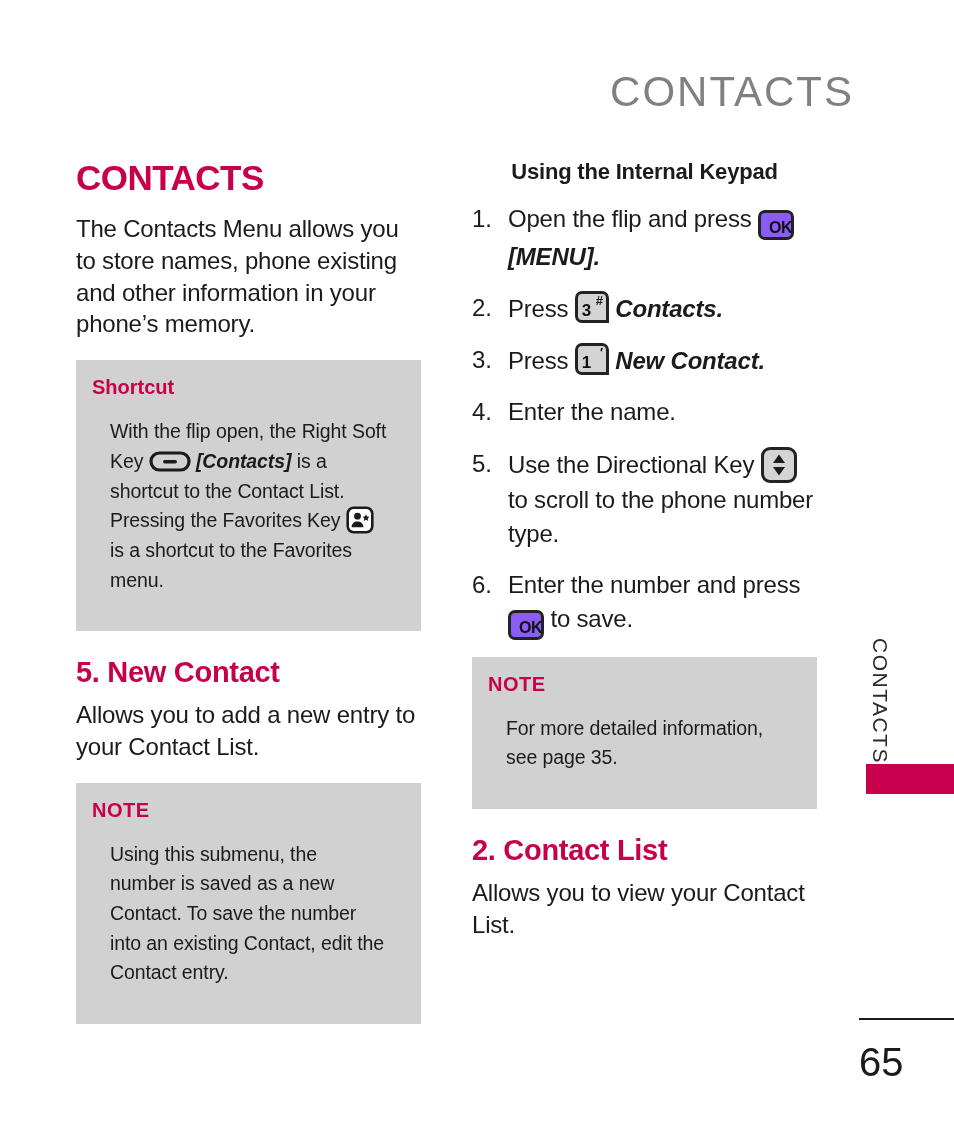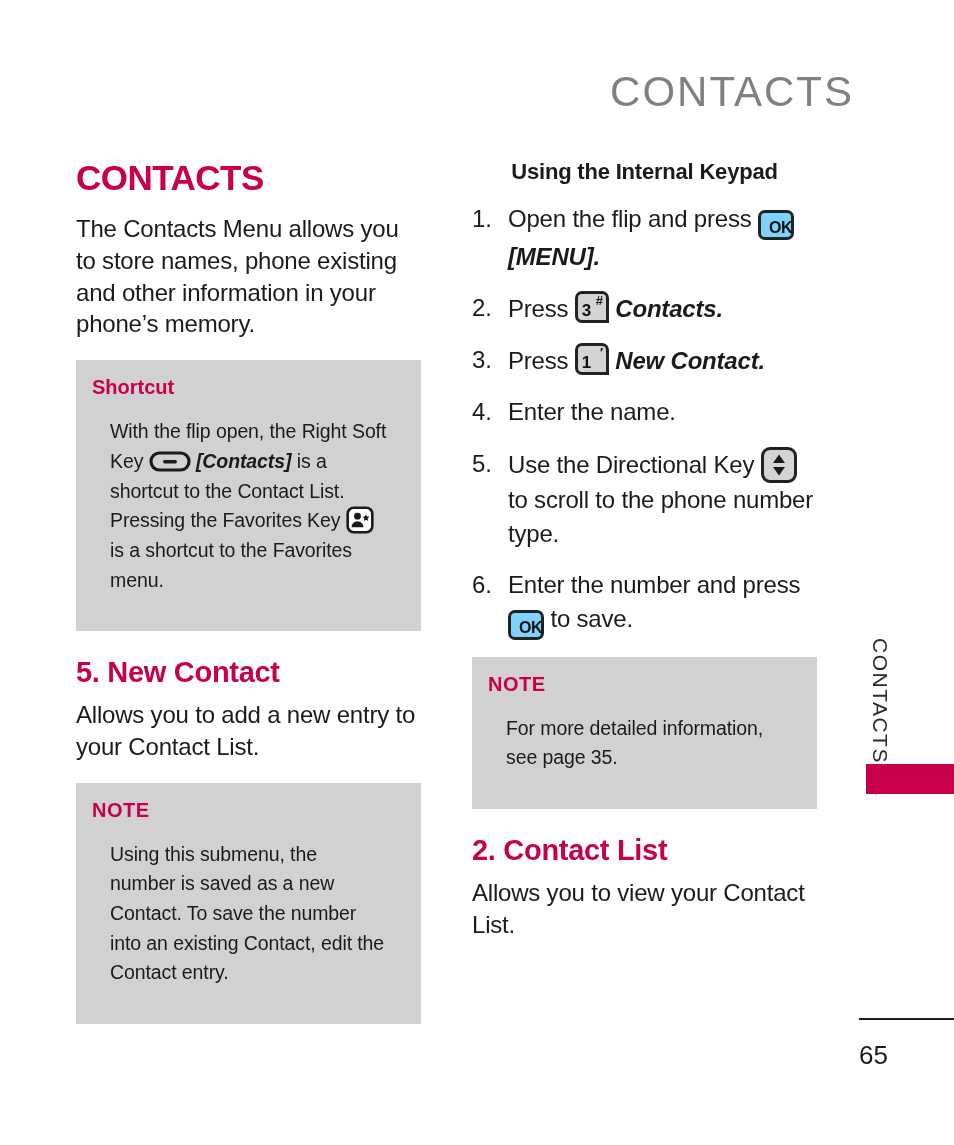--- a/index.html
+++ b/index.html
@@ -124,21 +124,21 @@
     vertical-align: -6px;
     position: relative;
   }
 
   
   .key-ok {
     width: 36px;
     height: 30px;
     border: 3px solid #222;
     border-radius: 7px;
-    background: #7dd3fc;
+    background: #8b5cf6;
     font-size: 16px;
     font-weight: bold;
     line-height: 30px;
     text-align: center;
     letter-spacing: -0.5px;
     box-sizing: border-box;
     color: #111;
     padding-left: 8px;
   }
 
@@ -226,21 +226,21 @@
     left: 859px;
     top: 1018px;
     width: 95px;
     height: 2px;
     background: #1b1b1b;
   }
   .folio-number {
     position: absolute;
     left: 859px;
     top: 1040px;
-    font-size: 26px;
+    font-size: 40px;
     color: #1b1b1b;
     letter-spacing: 0px;
   }
 </style>
 </head>
 <body>
 
 <div class="running-head">CONTACTS</div>
 
 <div class="col col-left">

